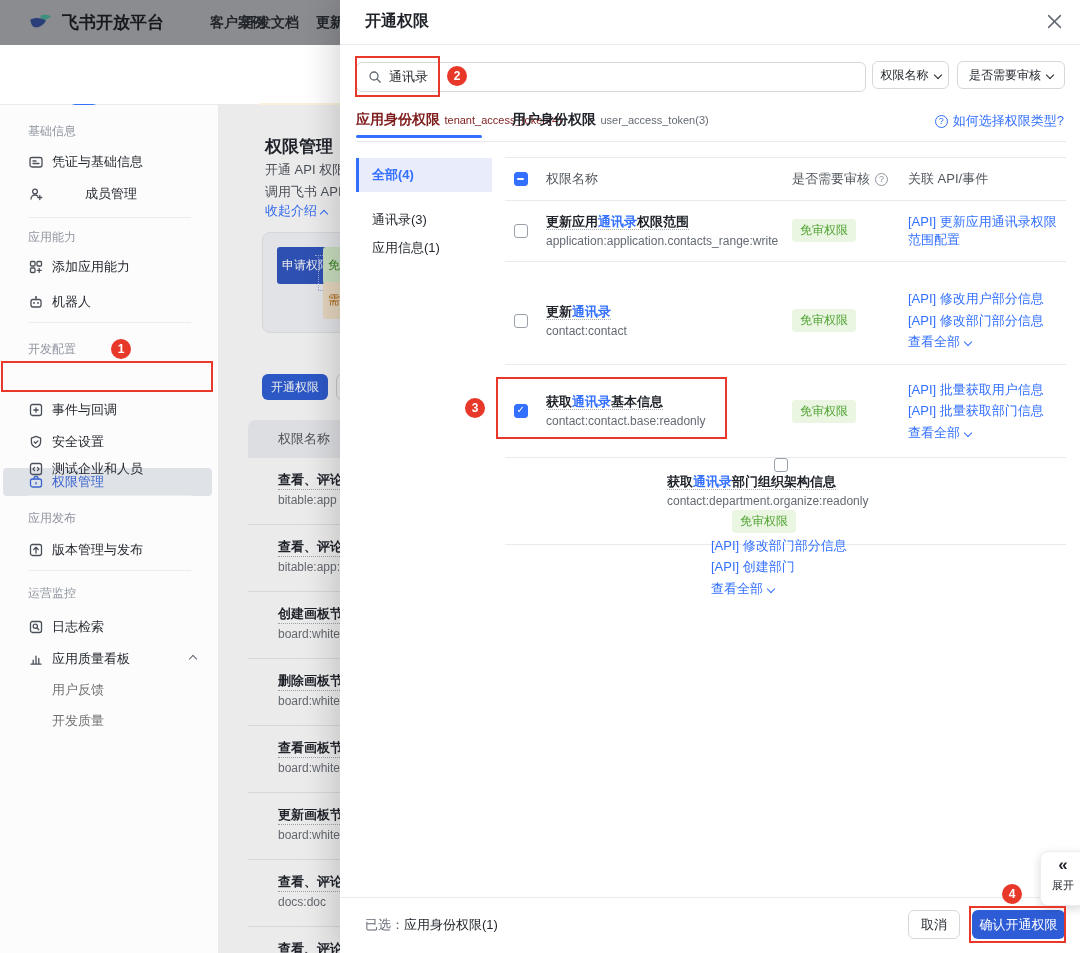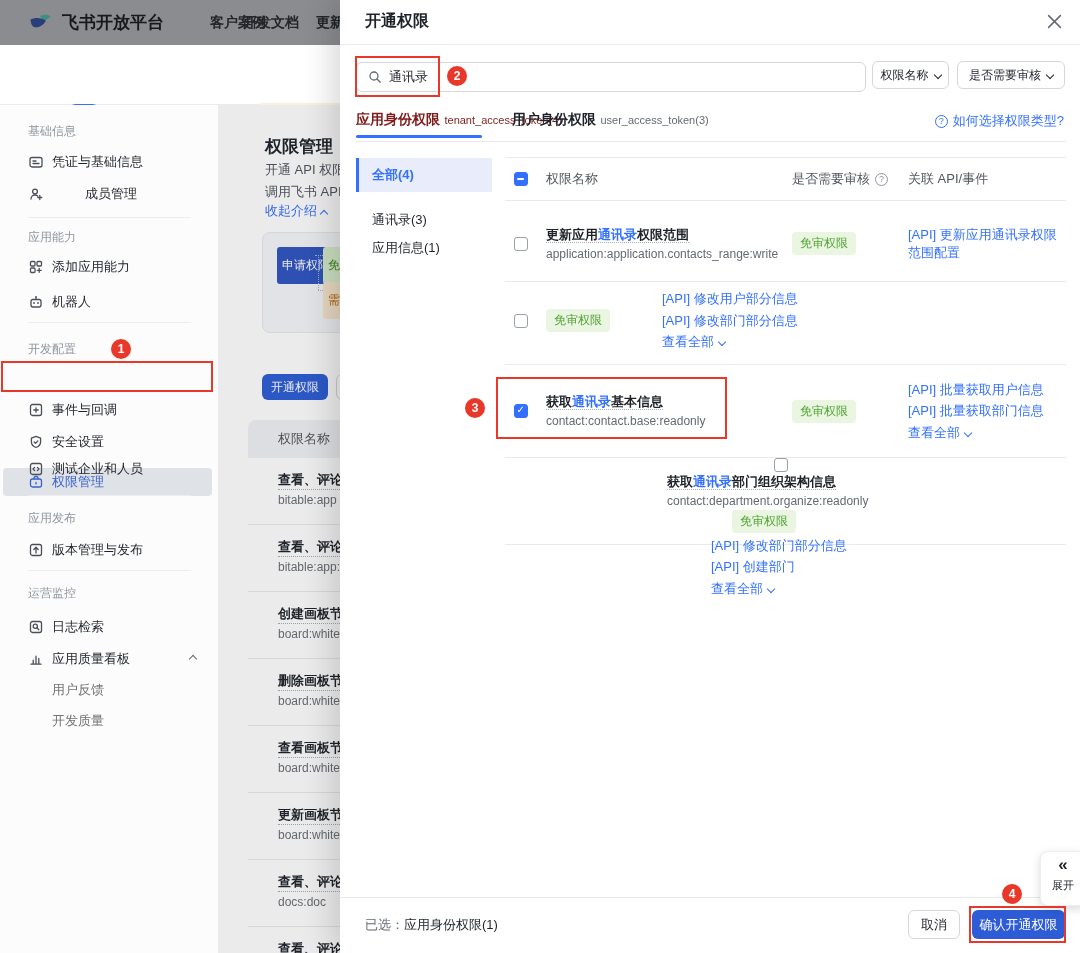--- a/index.html
+++ b/index.html
@@ -326,35 +326,39 @@
       <span class="cbx" style="margin:0 18px 0 9px;" data-state="mixed"></span>
       <span style="width:246px;">权限名称</span>
       <span style="display:flex;align-items:center;gap:5px;width:116px;">
           <span>是否需要审核</span>
           <span class="qmark" style="color:#8f959e;">?</span>
         </span>
       <span>关联 API/事件</span>
     </div>
     <div class="d-div" style="left:165px;top:200px;width:561px;height:1px;"></div>
 
-    <div class="prow" style="top:206px;height:76px;">
+    <div class="prow" style="top:200px;height:62px;">
       <span class="cbx" data-state="false"></span>
       <div class="cell-name">
         <span class="nm"><span>更新应用</span><span class="hl">通讯录</span><span>权限范围</span></span>
         <div class="cd">application:application.contacts_range:write</div>
       </div>
       <div class="cell-audit"><span class="badge-free">免审权限</span></div>
       <div class="cell-api">
         <div class="api-line">[API] 更新应用通讯录权限范围配置</div>
 
       </div>
     </div>
 
     <div class="prow" style="top:277px;height:88px;">
       <span class="cbx" data-state="false"></span>
+      <div class="cell-name">
+        <span class="nm"><span>更新</span><span class="hl">通讯录</span><span></span></span>
+        <div class="cd">contact:contact</div>
+      </div>
       <div class="cell-audit"><span class="badge-free">免审权限</span></div>
       <div class="cell-api">
         <div class="api-line">[API] 修改用户部分信息</div>
         <div class="api-line">[API] 修改部门部分信息</div>
         <div class="view-all">
             <span>查看全部</span>
             <span class="chev"></span>
           </div>
       </div>
     </div>

